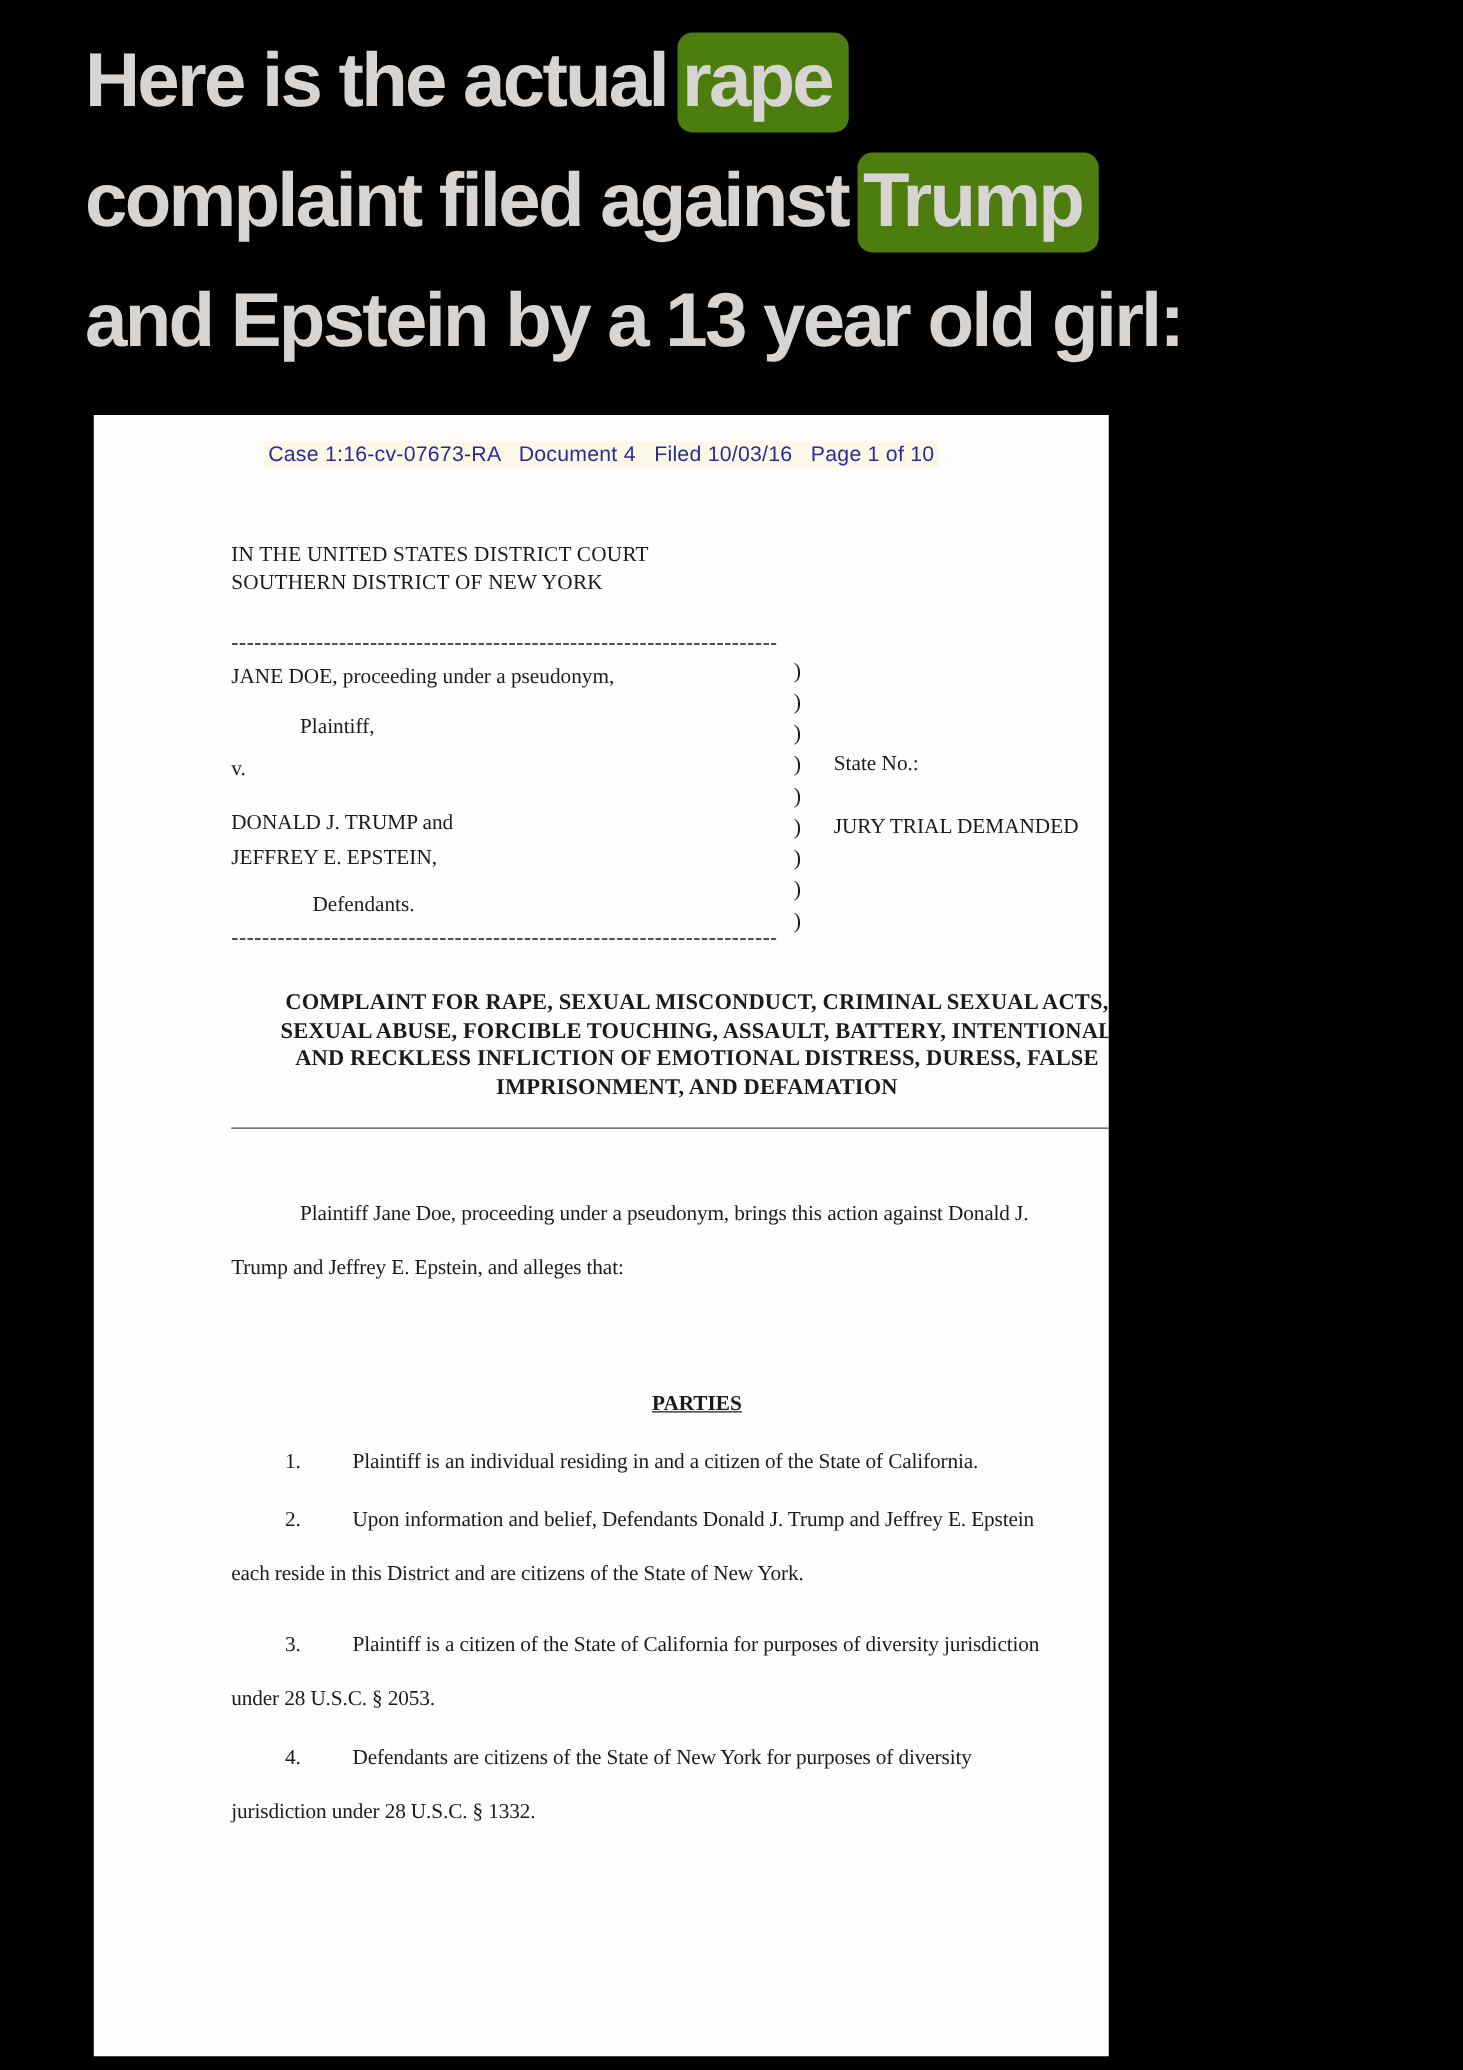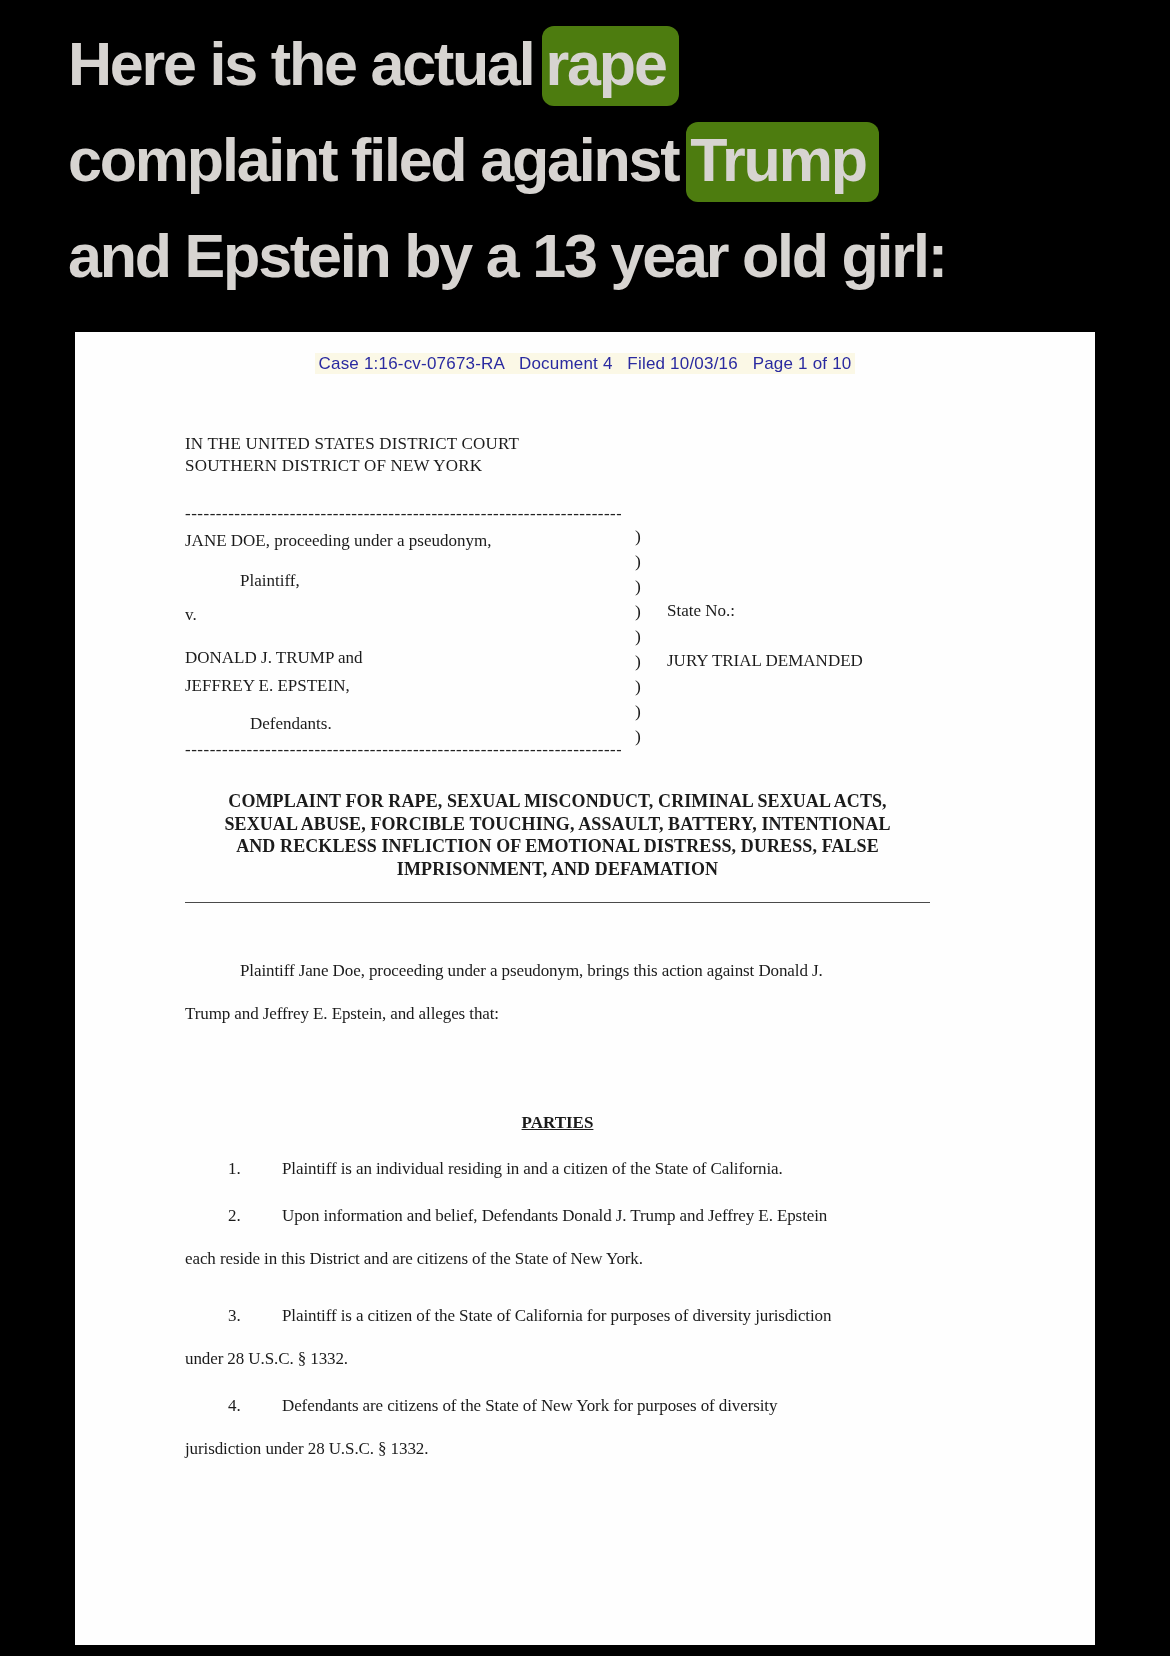--- a/index.html
+++ b/index.html
@@ -24,21 +24,21 @@
   .headline .mark{
     background:#4d7c0f;
     border-radius:12px;
     padding:4px 13px 8px 4px;
     margin-left:8px;
   }
 
   
   .page{
     position:absolute;left:75px;top:332px;
-    width:1020px;height:1313px;
+    width:812px;height:1313px;
     background:#fefefe;
     overflow:hidden;
   }
   .stamp{
     margin-top:22px;
     text-align:center;
     font-family:"Liberation Sans", sans-serif;
     font-size:17px;
     color:#2a2aa0;
     letter-spacing:0.2px;
@@ -179,21 +179,21 @@
       <div class="item">
         <div class="bodyline"><span class="num">2.</span><span>Upon information and belief, Defendants Donald J. Trump and Jeffrey E. Epstein</span></div>
         <div class="bodyline">each reside in this District and are citizens of the State of New York.</div>
       </div>
     </div>
 
 
     <div class="dbl items">
       <div class="item">
         <div class="bodyline"><span class="num">3.</span><span>Plaintiff is a citizen of the State of California for purposes of diversity jurisdiction</span></div>
-        <div class="bodyline">under 28 U.S.C. § 1332.</div>
+        <div class="bodyline">under 28 U.S.C. § 2053.</div>
       </div>
       <div class="item">
         <div class="bodyline"><span class="num">4.</span><span>Defendants are citizens of the State of New York for purposes of diversity</span></div>
         <div class="bodyline">jurisdiction under 28 U.S.C. § 1332.</div>
       </div>
     </div>
 
   </div>
 </div>
 

